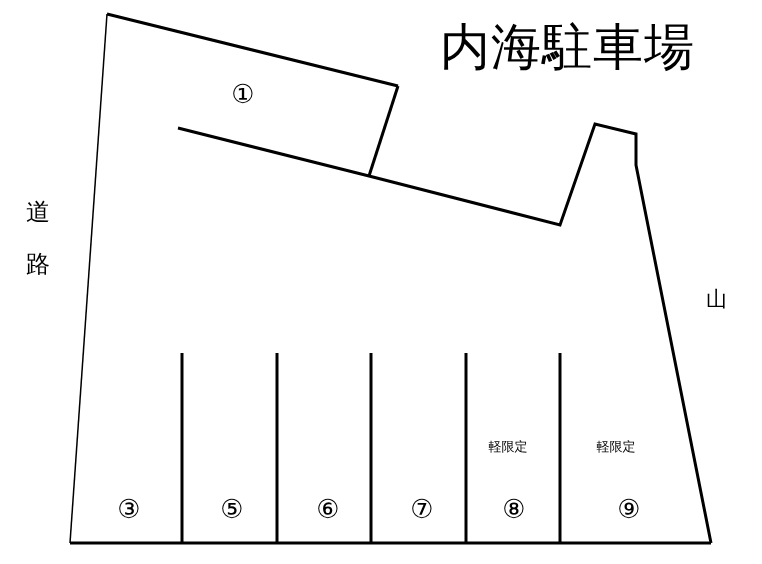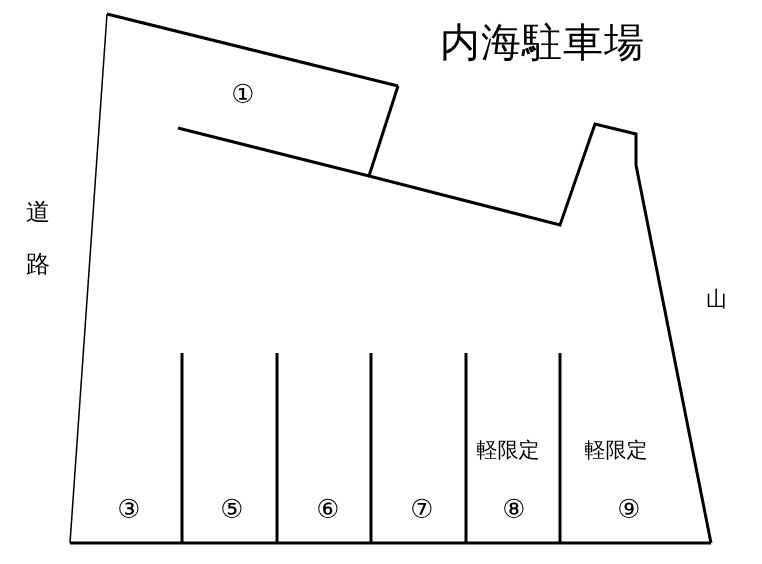--- a/index.html
+++ b/index.html
@@ -24,35 +24,35 @@
     }
     .label {
       position: absolute;
       white-space: nowrap;
       line-height: 1;
       color: #000;
     }
     .title {
       left: 440px;
       top: 22px;
-      font-size: 40px;
+      font-size: 50px;
       letter-spacing: 1px;
     }
     .side-label {
       font-size: 24px;
     }
     .road-1 { left: 26px; top: 200px; }
     .road-2 { left: 26px; top: 252px; }
     .mountain { left: 706px; top: 289px; font-size: 21px; }
     .spot-num {
       font-size: 26px;
       transform: translateX(-50%);
     }
     .kei {
-      font-size: 21px;
+      font-size: 13px;
       transform: translateX(-50%);
     }
   </style>
 </head>
 <body>
 
 <div id="diagram">
   <svg width="762" height="564" viewBox="0 0 762 564" xmlns="http://www.w3.org/2000/svg">
 
     <line x1="107" y1="14" x2="70" y2="543" stroke="#000" stroke-width="1.5"></line>

